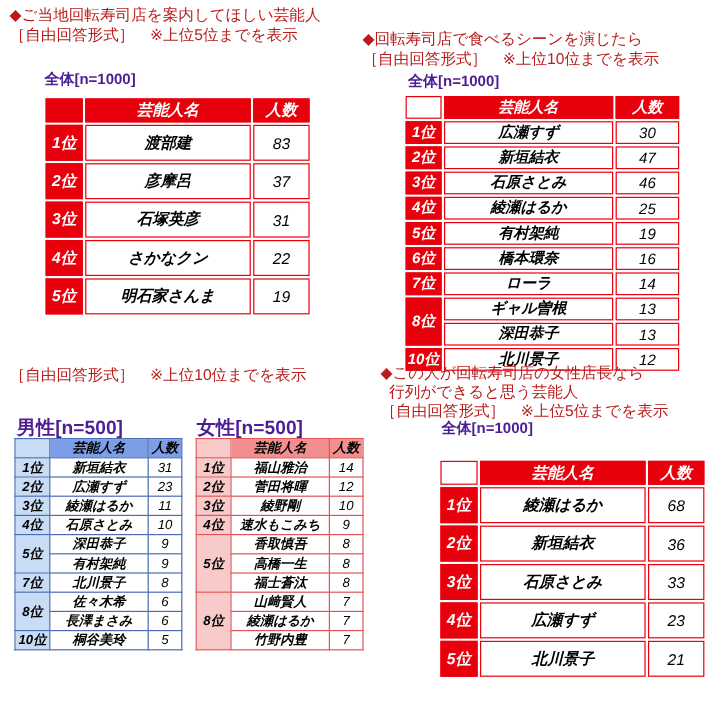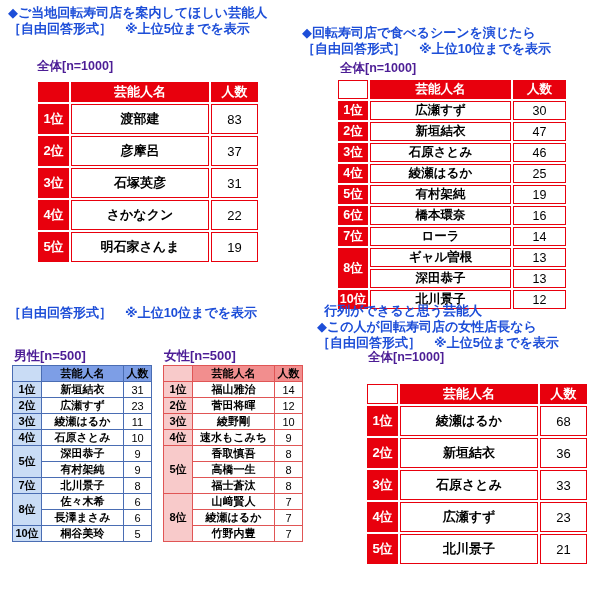--- a/index.html
+++ b/index.html
@@ -1,22 +1,22 @@
 <!DOCTYPE html>
 <html><head>
 <meta charset="utf-8">
 <style>
   * { margin:0; padding:0; box-sizing:border-box; }
   body { font-family: "Liberation Sans", "DejaVu Sans", sans-serif; background:#fff; }
   .canvas { position:relative; width:600px; height:603px; background:#ffffff; overflow:hidden; }
 
-  .title { position:absolute; font-size:13px; font-weight:bold; color:#1d4ed8; line-height:16px; }
+  .title { position:absolute; font-size:13px; font-weight:normal; color:#b91c1c; line-height:16px; }
   .title div { white-space:pre; }
   .group-label { position:absolute; font-size:12.5px; font-weight:bold; color:#4c1d95; white-space:pre; }
-  .group-label.small { font-size:13px; }
+  .group-label.small { font-size:16px; }
 
   table { table-layout:fixed; }
   th, td { text-align:center; vertical-align:middle; overflow:hidden; }
 
   
   .theme-red { border-collapse:separate; border-spacing:2px; background:#fff; }
   .theme-red th { background:#e8000d; color:#fff; border:1px solid #e8000d; font-weight:bold; }
   .theme-red.corner-white th.rank { background:#fff; border:1px solid #e8000d; }
   .theme-red td { background:#fff; border:1px solid #e8000d; color:#000; }
   .theme-red td.rank { background:#e8000d; color:#fff; font-weight:bold; }
@@ -49,21 +49,21 @@
   .theme-blue th { background:#7d9ee6; color:#000; border:1px solid #4a6db3; }
   .theme-blue th.rank { background:#c9dcf5; }
   .theme-blue td { background:#fff; border:1px solid #4a6db3; color:#000; }
   .theme-blue td.rank { background:#c9dcf5; }
 
   .theme-pink th { background:#f28e8e; color:#000; border:1px solid #e05555; }
   .theme-pink th.rank { background:#f8caca; }
   .theme-pink td { background:#fff; border:1px solid #e05555; color:#000; }
   .theme-pink td.rank { background:#f8caca; }
 
-  .abs { position:absolute; }
+  .abs { position:absolute;font-style:italic; }
 </style>
 </head>
 <body>
 
 <div class="canvas">
 
   <div class="title" style="left:8px; top:5px;">
     <div>◆ご当地回転寿司店を案内してほしい芸能人</div>
     <div>［自由回答形式］　※上位5位までを表示</div>
   </div>
@@ -287,22 +287,22 @@
           <td class="count">7</td>
         </tr>
         <tr>
           <td class="name">竹野内豊</td>
           <td class="count">7</td>
         </tr>
       </tbody>
     </table>
 
   <div class="title" style="left:317px; top:303px;">
+    <div>◆この人が回転寿司店の女性店長なら</div>
     <div>  行列ができると思う芸能人</div>
-    <div>◆この人が回転寿司店の女性店長なら</div>
     <div>［自由回答形式］　※上位5位までを表示</div>
   </div>
   <div class="group-label" style="left:368px; top:349px;">全体[n=1000]</div>
   <table class="abs theme-red size-big corner-white" style="left:365px; top:382px;">
       <thead>
         <tr>
           <th class="rank"></th>
           <th class="name">芸能人名</th>
           <th class="count">人数</th>
         </tr>

